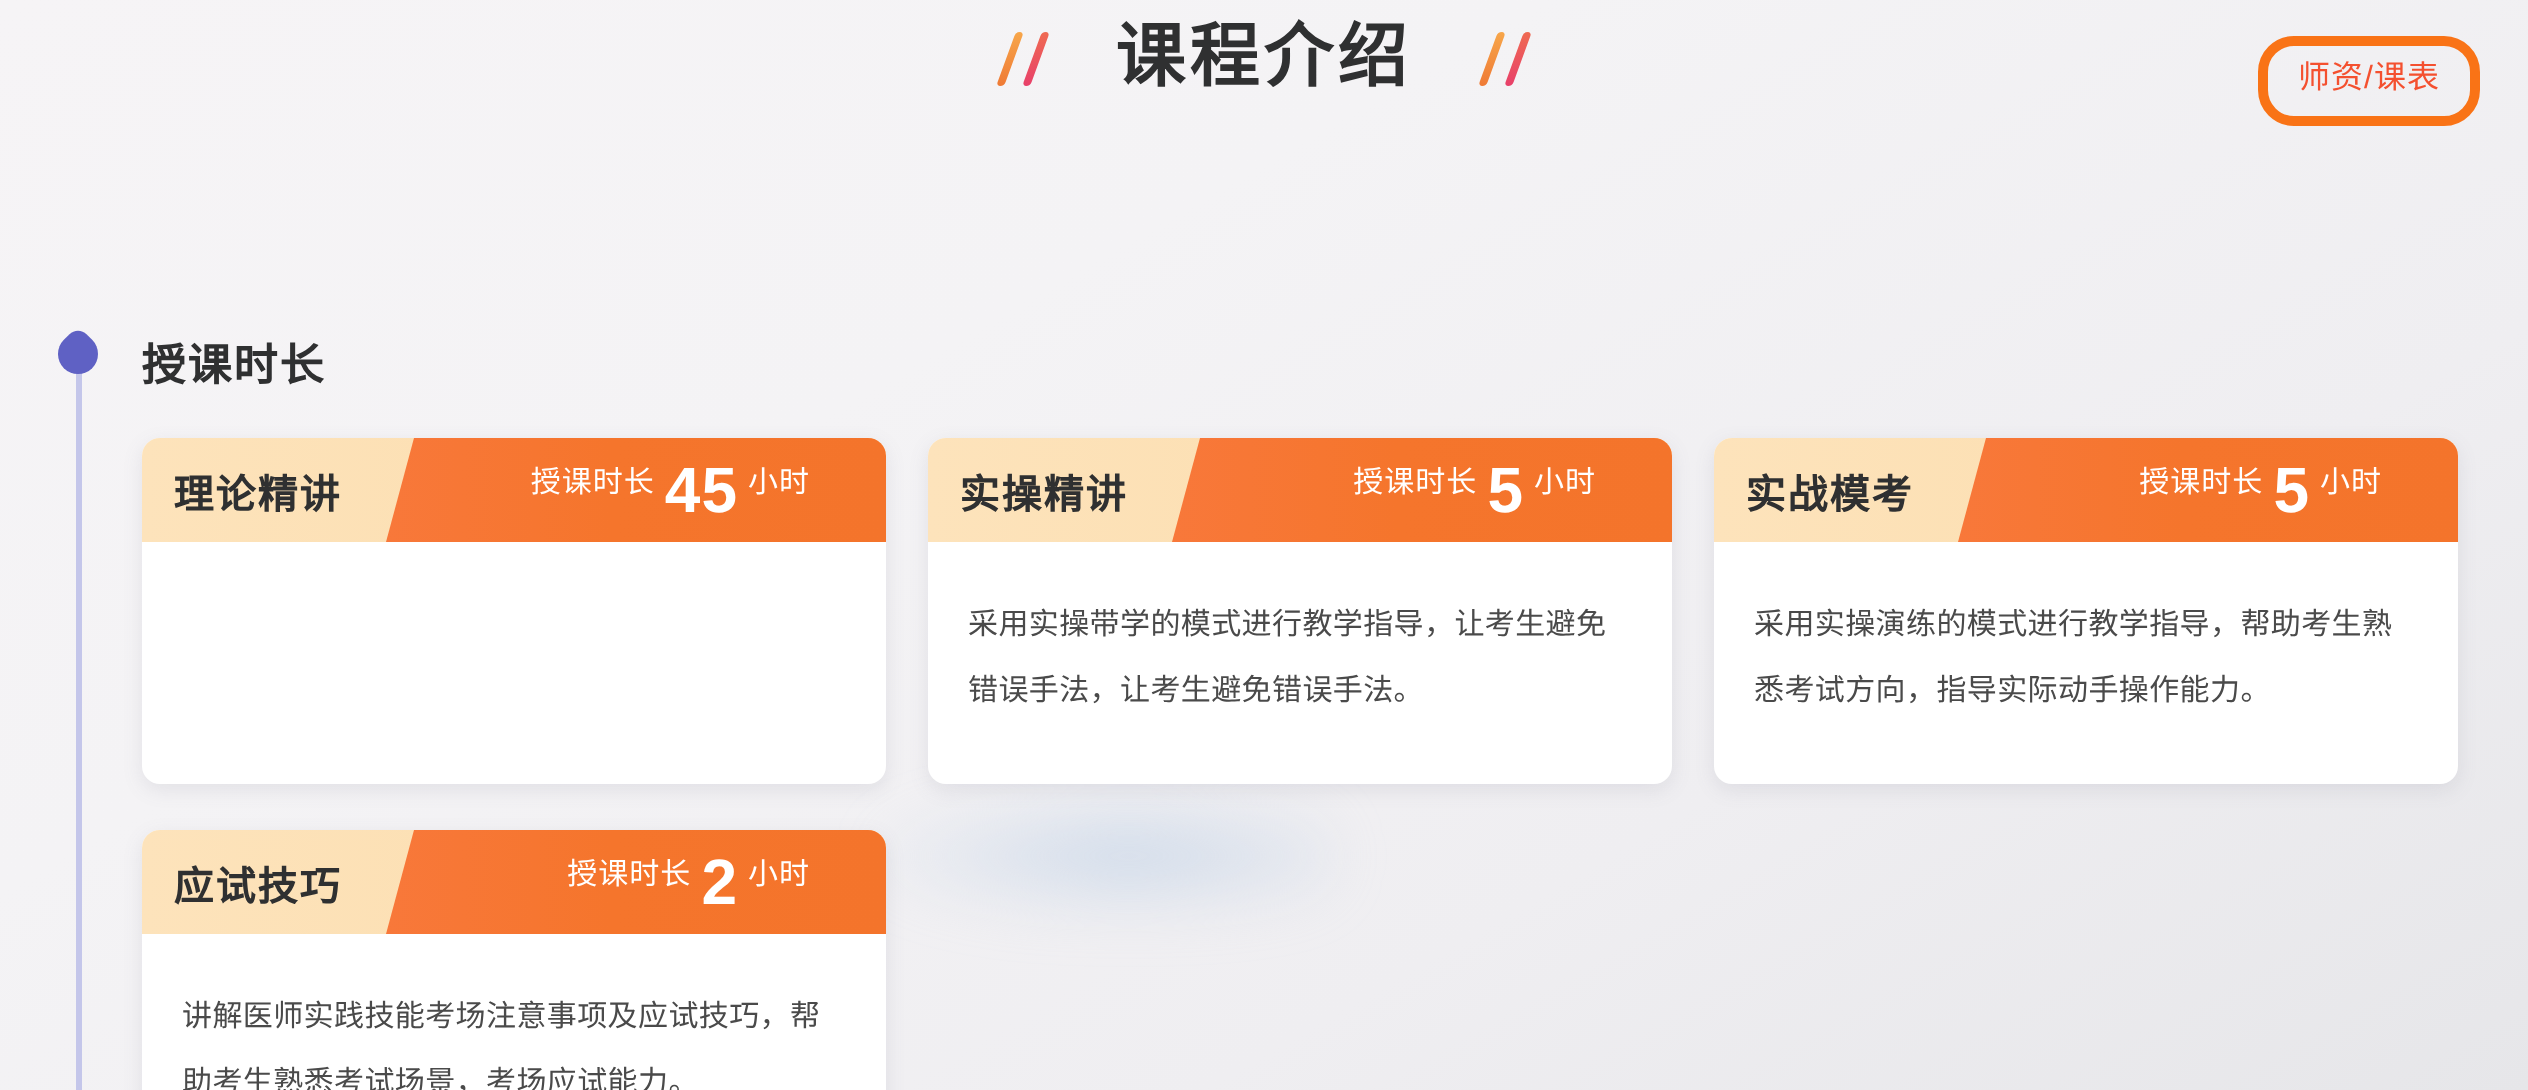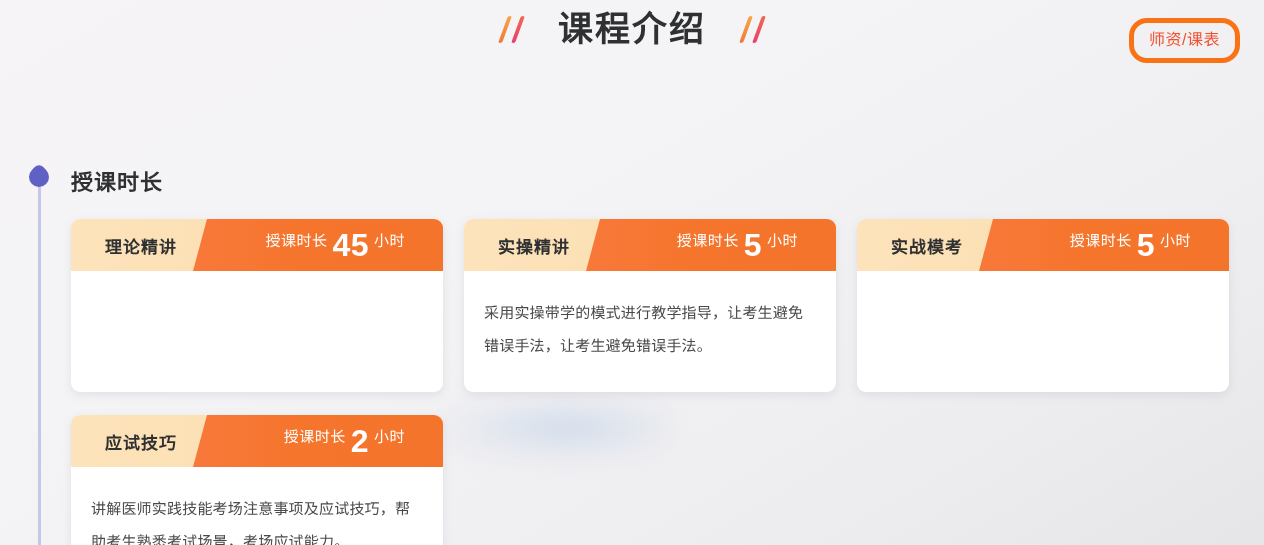--- a/index.html
+++ b/index.html
@@ -162,24 +162,24 @@
     bottom: 0;
     width: 250px;
     background: linear-gradient(90deg, #f8783a 0%, #f5752c 45%, #f4742b 100%);
     clip-path: polygon(14px 0, 100% 0, 100% 100%, 0 100%);
     border-top-left-radius: 10px;
   }
 
   .card-title {
     position: relative;
     z-index: 2;
-    font-size: 17px;
+    font-size: 20px;
     font-weight: bold;
     color: #2f3031;
-    margin-left: 34px;
+    margin-left: 16px;
     letter-spacing: 1px;
     white-space: nowrap;
     text-align: center;
   }
 
   .card-duration {
     position: relative;
     z-index: 2;
     margin-left: auto;
     margin-right: 38px;
@@ -264,20 +264,23 @@
 
     <div class="card">
       <div class="card-header">
         <span class="card-title">实战模考</span>
         <span class="card-duration">
           <span>授课时长</span>
           <span class="dur-num">5</span>
           <span>小时</span>
         </span>
       </div>
+      <div class="card-body">
+        <p class="card-desc">采用实操演练的模式进行教学指导，帮助考生熟悉考试方向，指导实际动手操作能力。</p>
+      </div>
     </div>
 
     <div class="card tall">
       <div class="card-header">
         <span class="card-title">应试技巧</span>
         <span class="card-duration">
           <span>授课时长</span>
           <span class="dur-num">2</span>
           <span>小时</span>
         </span>

